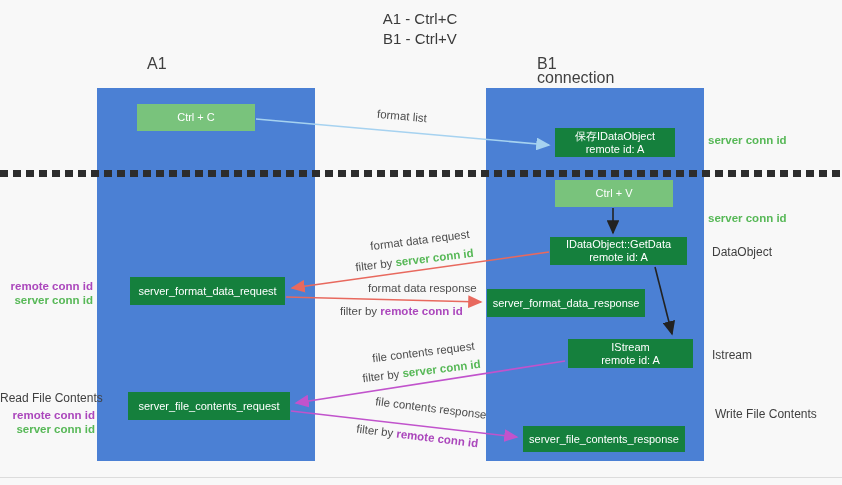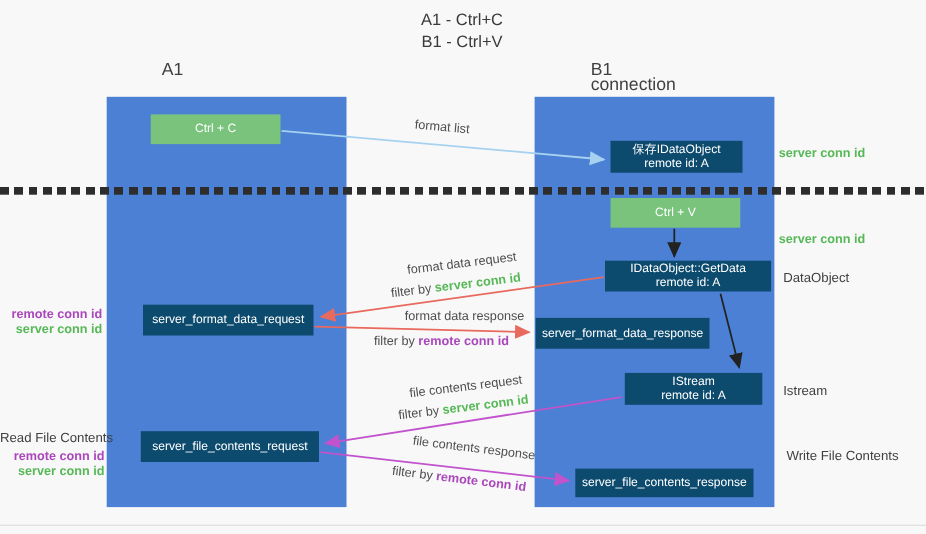--- a/index.html
+++ b/index.html
@@ -20,21 +20,21 @@
   .col-rect{background:#4b80d4;width:218px;height:373px;top:88px;}
   .divider{
     left:0;top:170px;width:842px;height:7px;
     background:repeating-linear-gradient(90deg,#2d2d2d 0 8px,transparent 8px 13px);
   }
   .node{
     display:flex;align-items:center;justify-content:center;text-align:center;
     color:#ffffff;font-size:11px;line-height:13px;box-sizing:border-box;
   }
   .green-box{background:#79c37c;}
-  .orange-box{background:#0c4a6e;}
+  .orange-box{background:#15803d;}
   .side-label{font-size:11.5px;line-height:14px;white-space:nowrap;}
   .green-text{color:#57b857;font-weight:bold;}
   .purple-text{color:#ab47bc;font-weight:bold;}
   .dark-text{color:#3f3f3f;font-weight:normal;}
   .arrow-label{
     font-size:11.5px;color:#4e4e4e;white-space:nowrap;
   }
   .rot-neg{transform:rotate(-7deg);}
   .rot-pos{transform:rotate(7deg);}
   .rot-pos5{transform:rotate(5deg);}
@@ -73,21 +73,21 @@
     <span>
       <span>保存IDataObject</span><br>
       <span>remote id: A</span>
     </span>
   </div>
 
   <div class="abs node green-box" style="left:555px;top:180px;width:118px;height:27px;">
     <span>Ctrl + V</span>
   </div>
 
-  <div class="abs node orange-box" style="left:550px;top:237px;width:151px;height:28px;">
+  <div class="abs node orange-box" style="left:550px;top:237px;width:137px;height:28px;">
     <span>
       <span>IDataObject::GetData</span><br>
       <span>remote id: A</span>
     </span>
   </div>
 
   <div class="abs node orange-box" style="left:487px;top:289px;width:158px;height:28px;">
     <span>server_format_data_response</span>
   </div>
 

